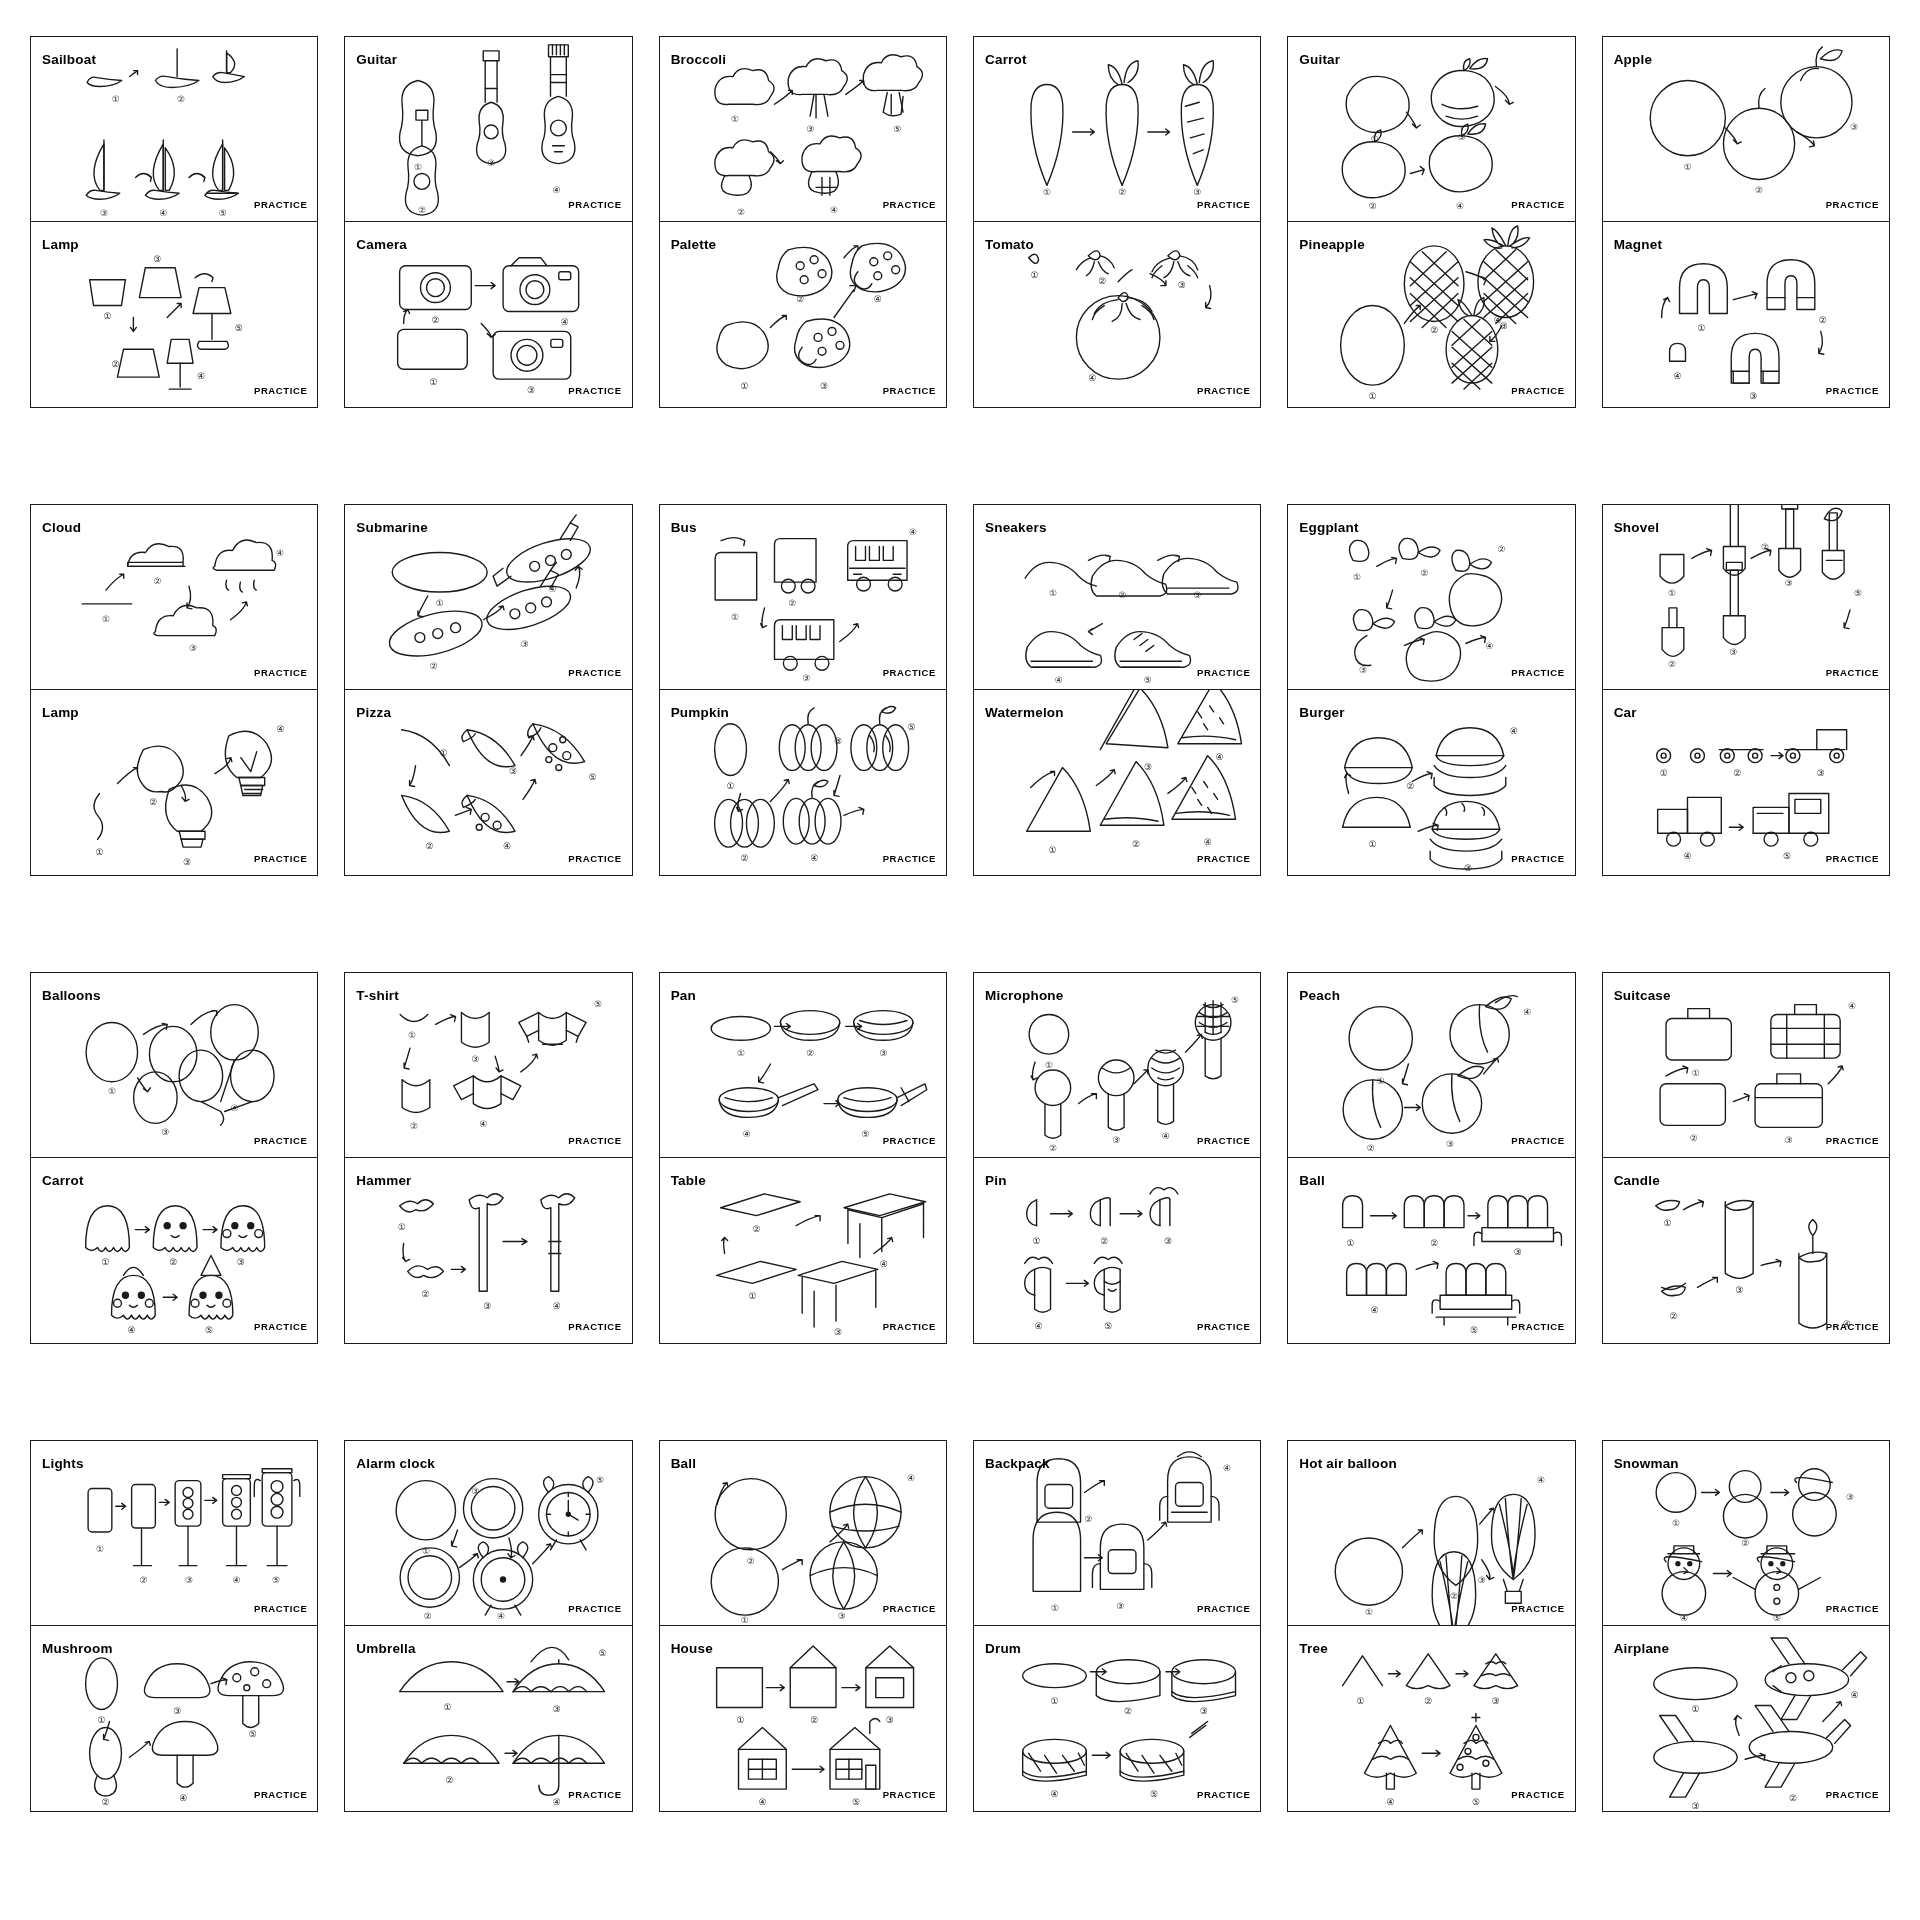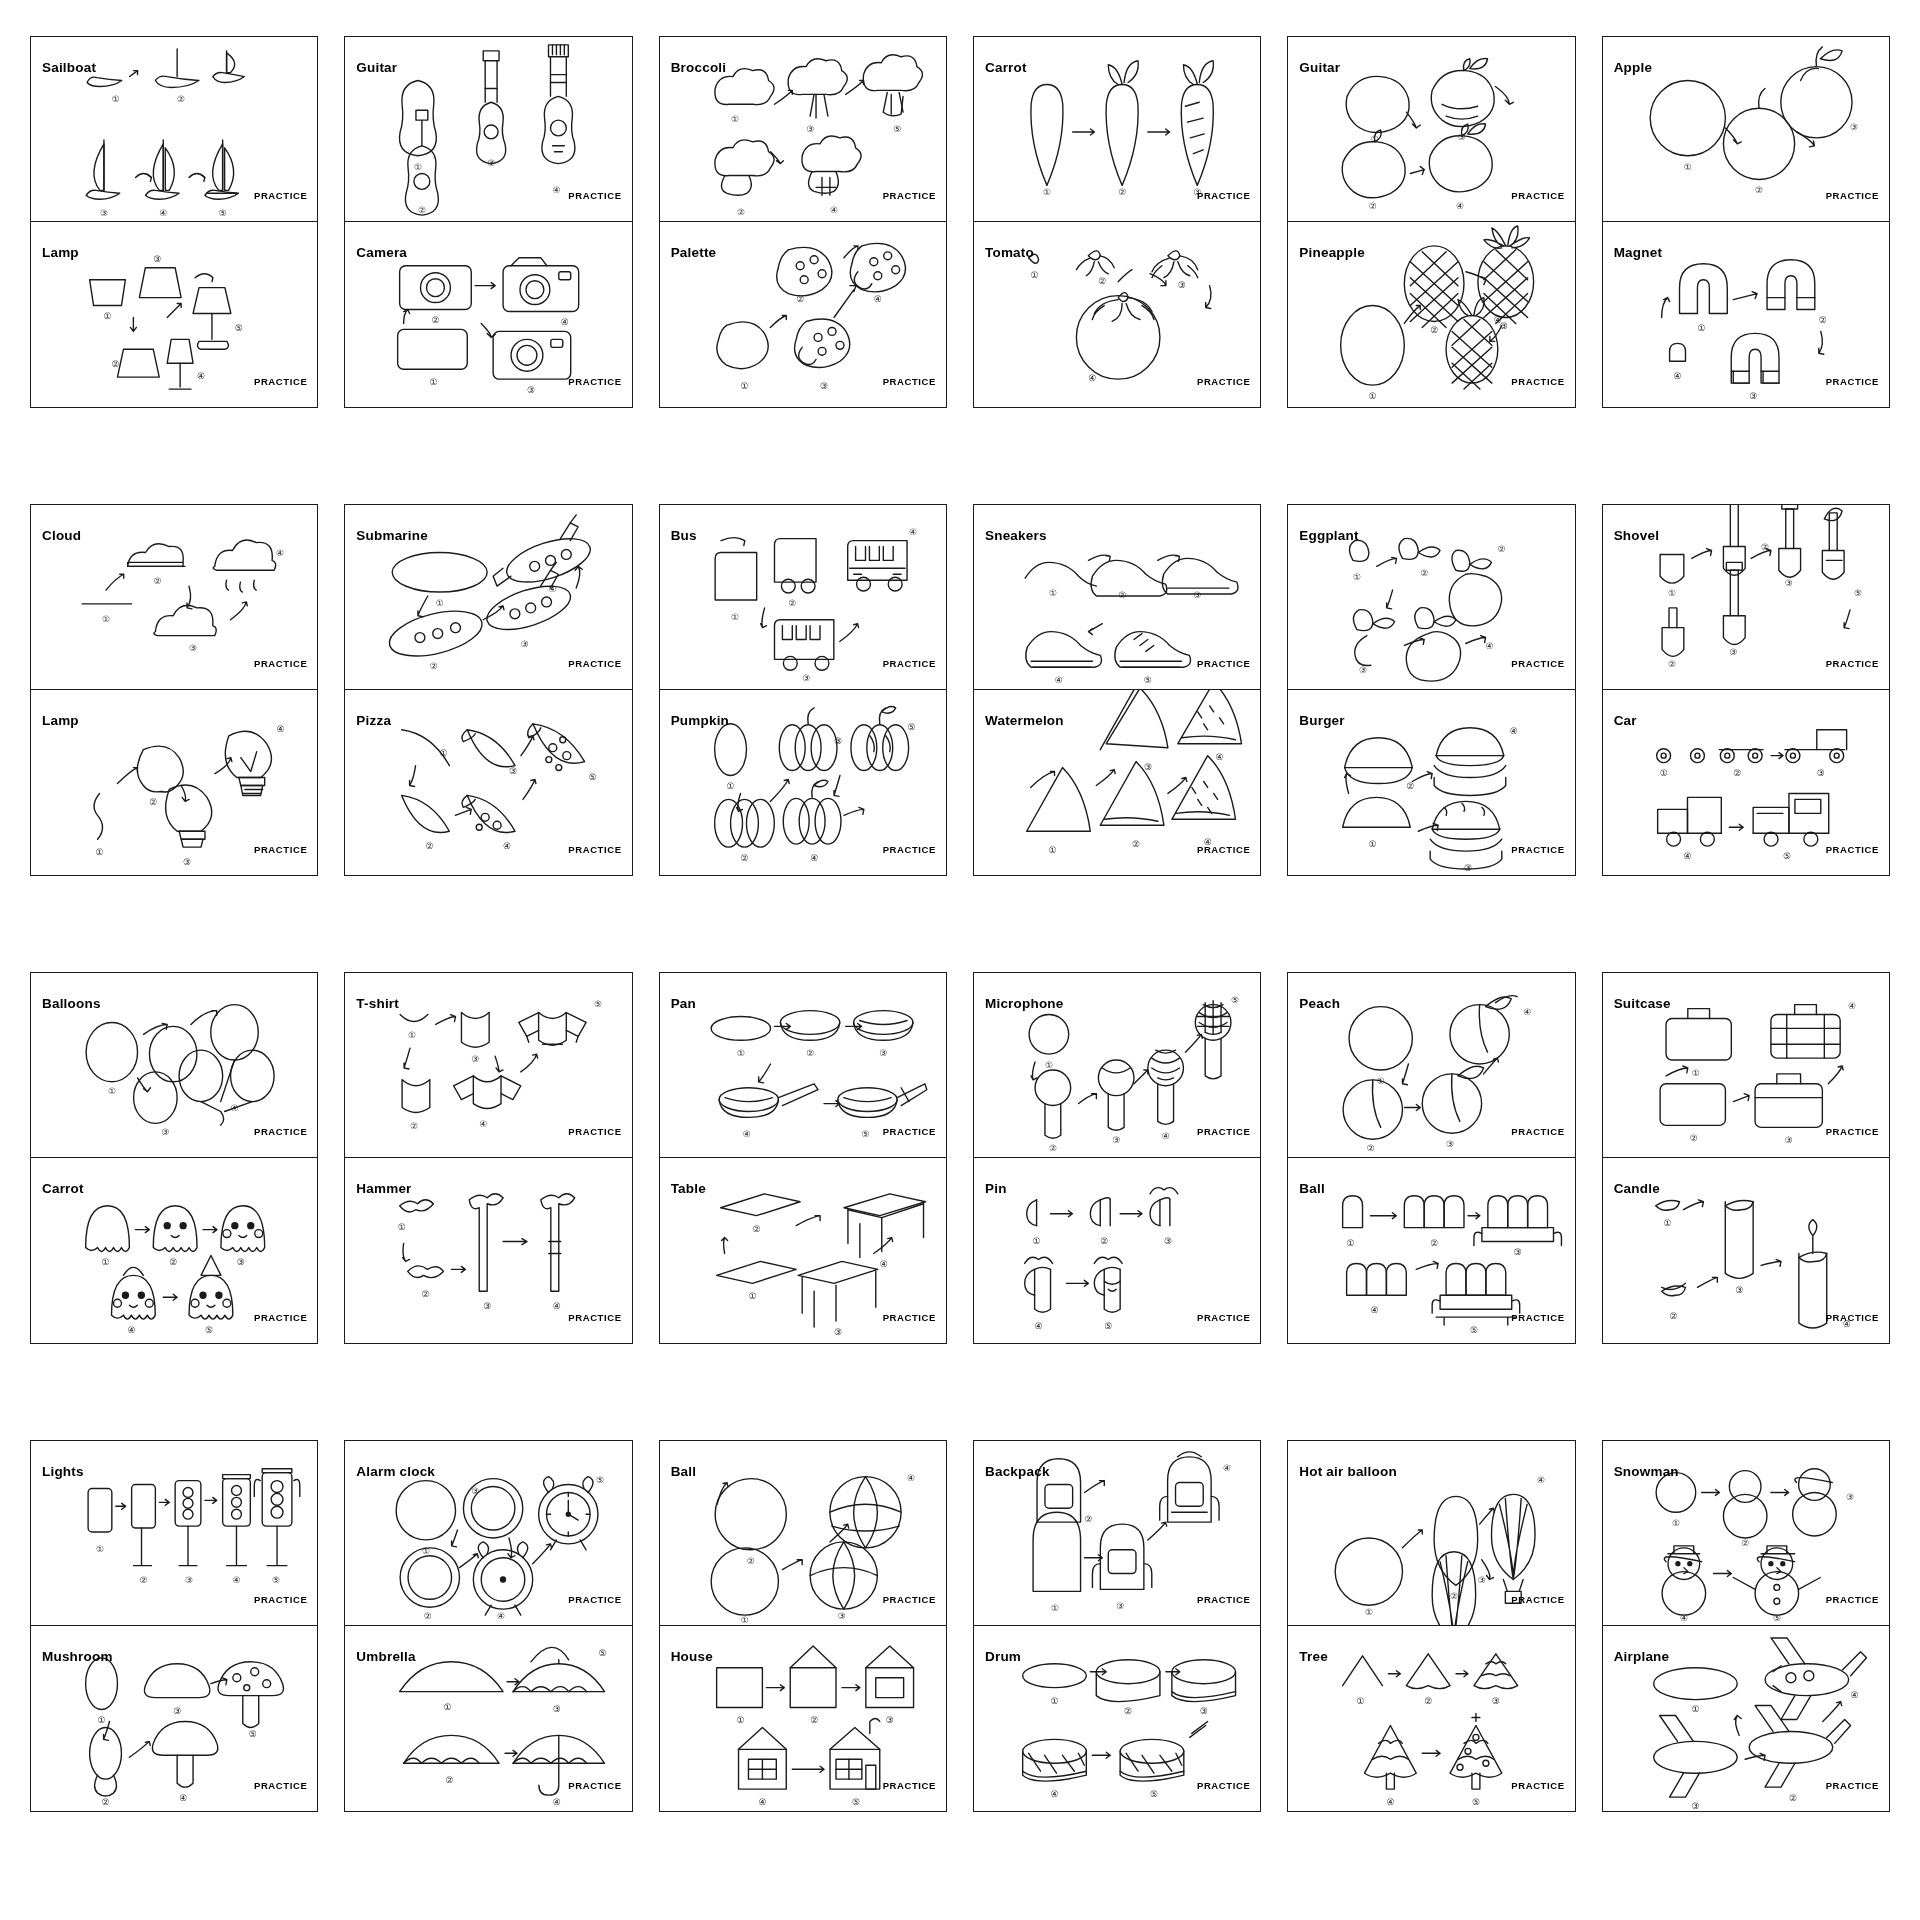--- a/index.html
+++ b/index.html
@@ -38,31 +38,31 @@
     border: 1.6px solid #1b1b1b;
     box-sizing: border-box;
     height: 186px;
     overflow: hidden;
     background: #fff;
   }
   .card + .card { border-top: none; padding-left: 8px; }
   .card-title {
     position: absolute;
     left: 11px;
-    top: 24px;
+    top: 16px;
     font-size: 13.5px;
     font-weight: bold;
     letter-spacing: 0.2px;
     line-height: 1;
     z-index: 5;
   }
   .practice {
     position: absolute;
     right: 10px;
-    bottom: 20px;
+    bottom: 11px;
     font-size: 9.5px;
     font-weight: bold;
     letter-spacing: 0.6px;
     z-index: 5;
   }
   .art {
     position: absolute;
     left: 0; top: 0; right: 0; bottom: 0;
   }
   .art svg { display: block; width: 100%; height: 100%; }

